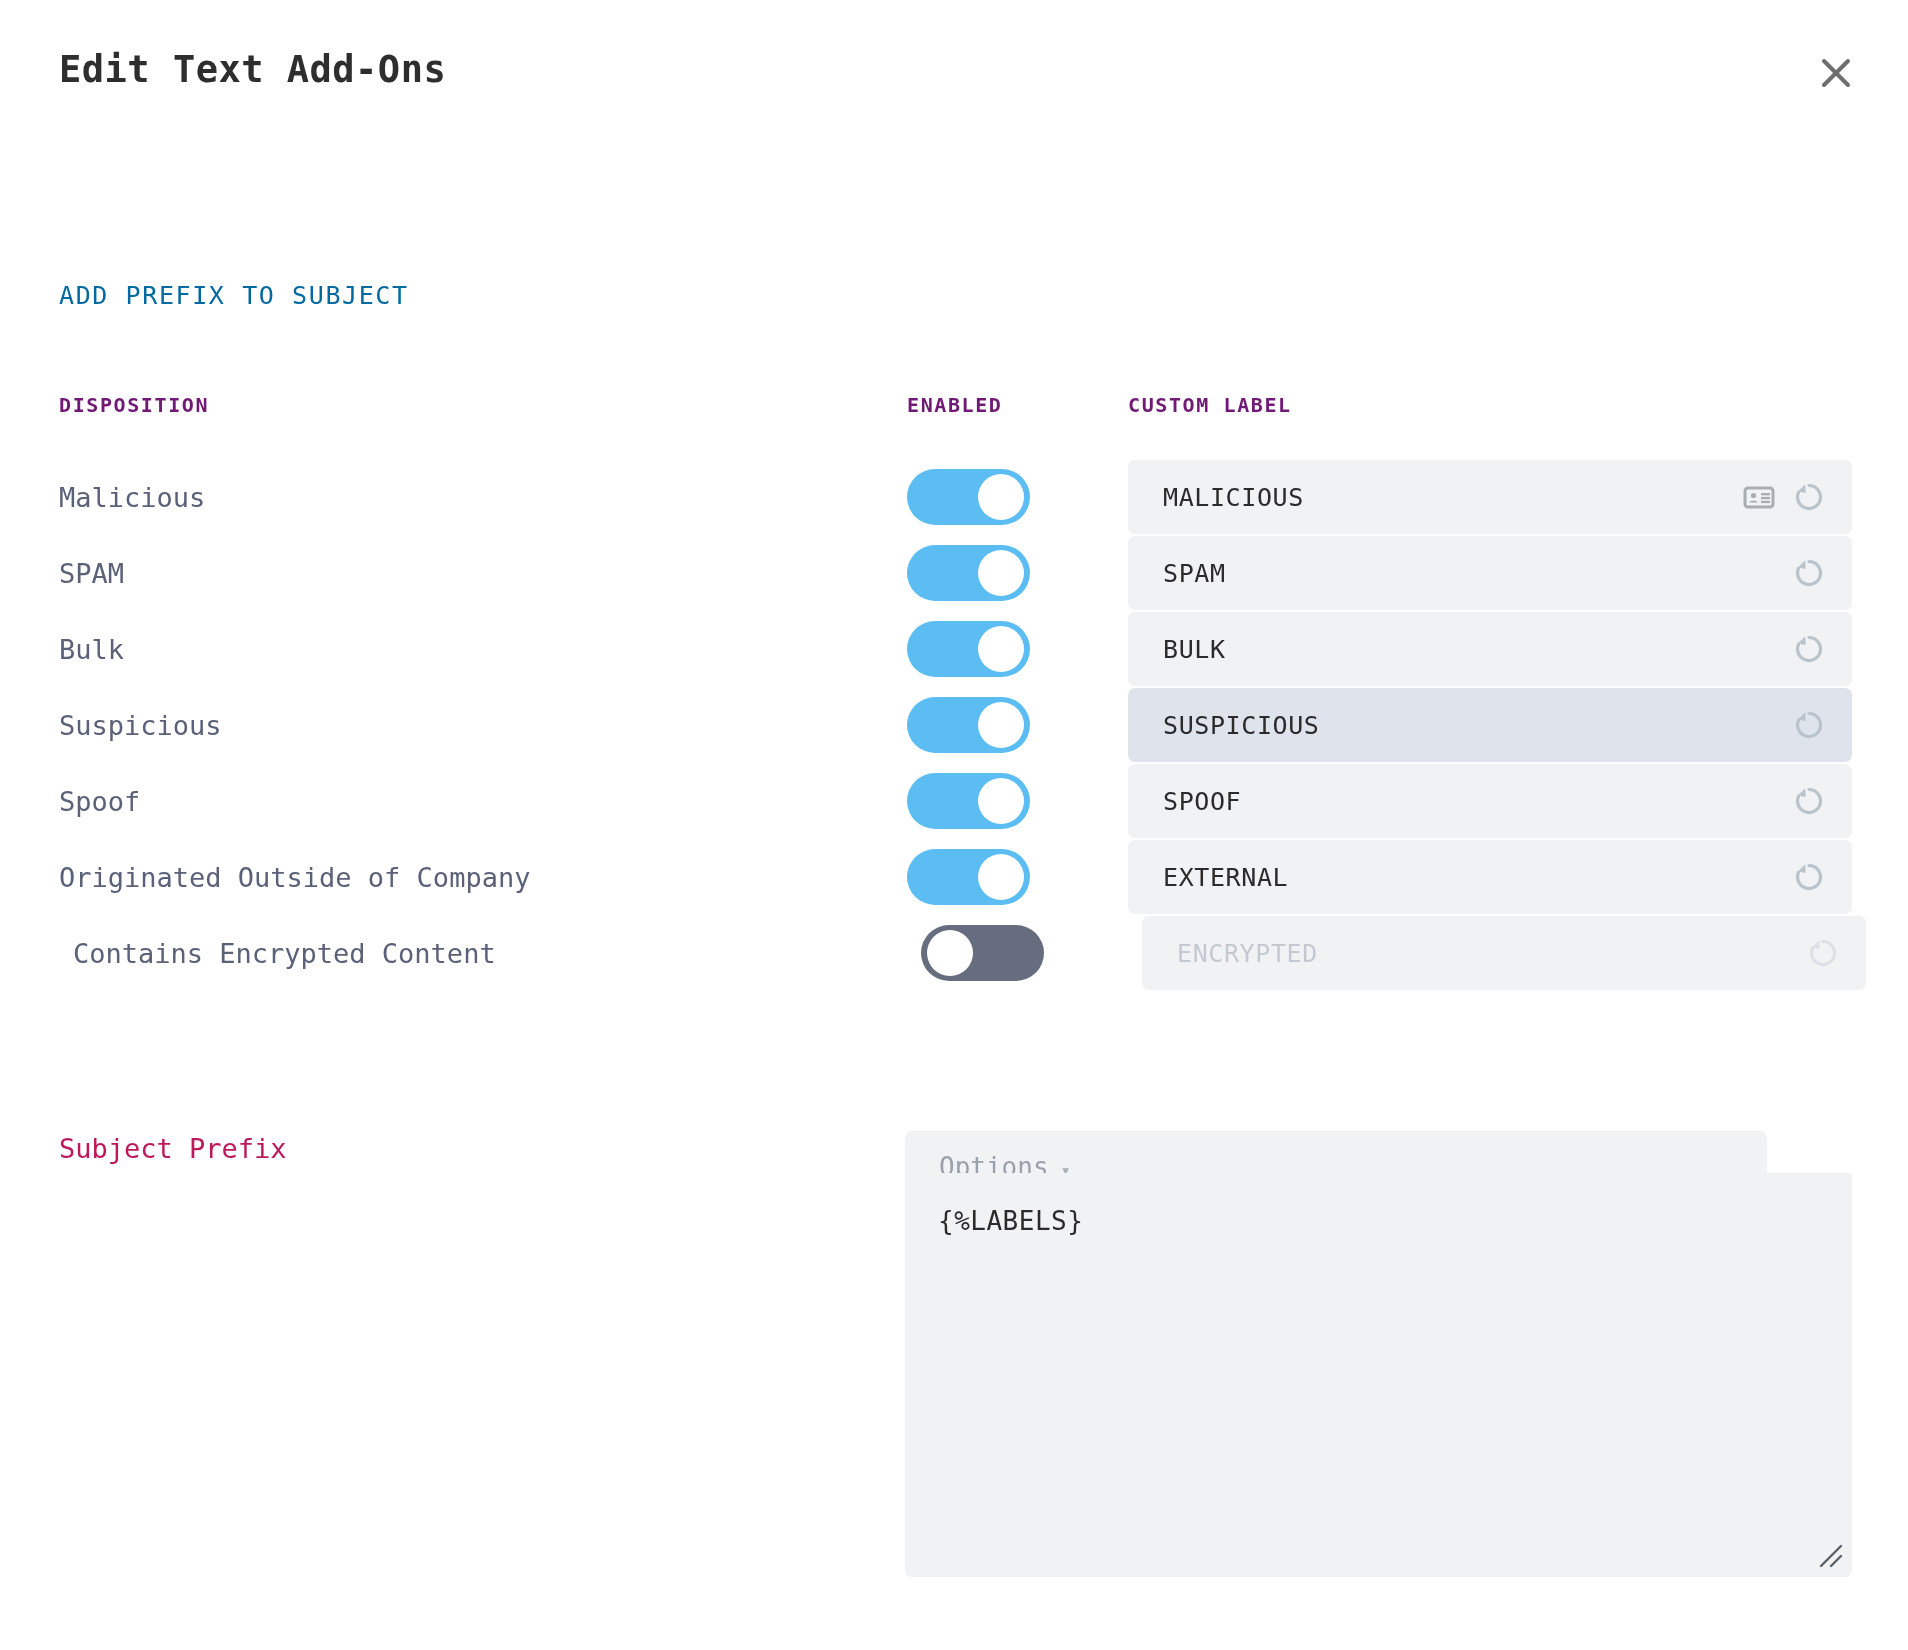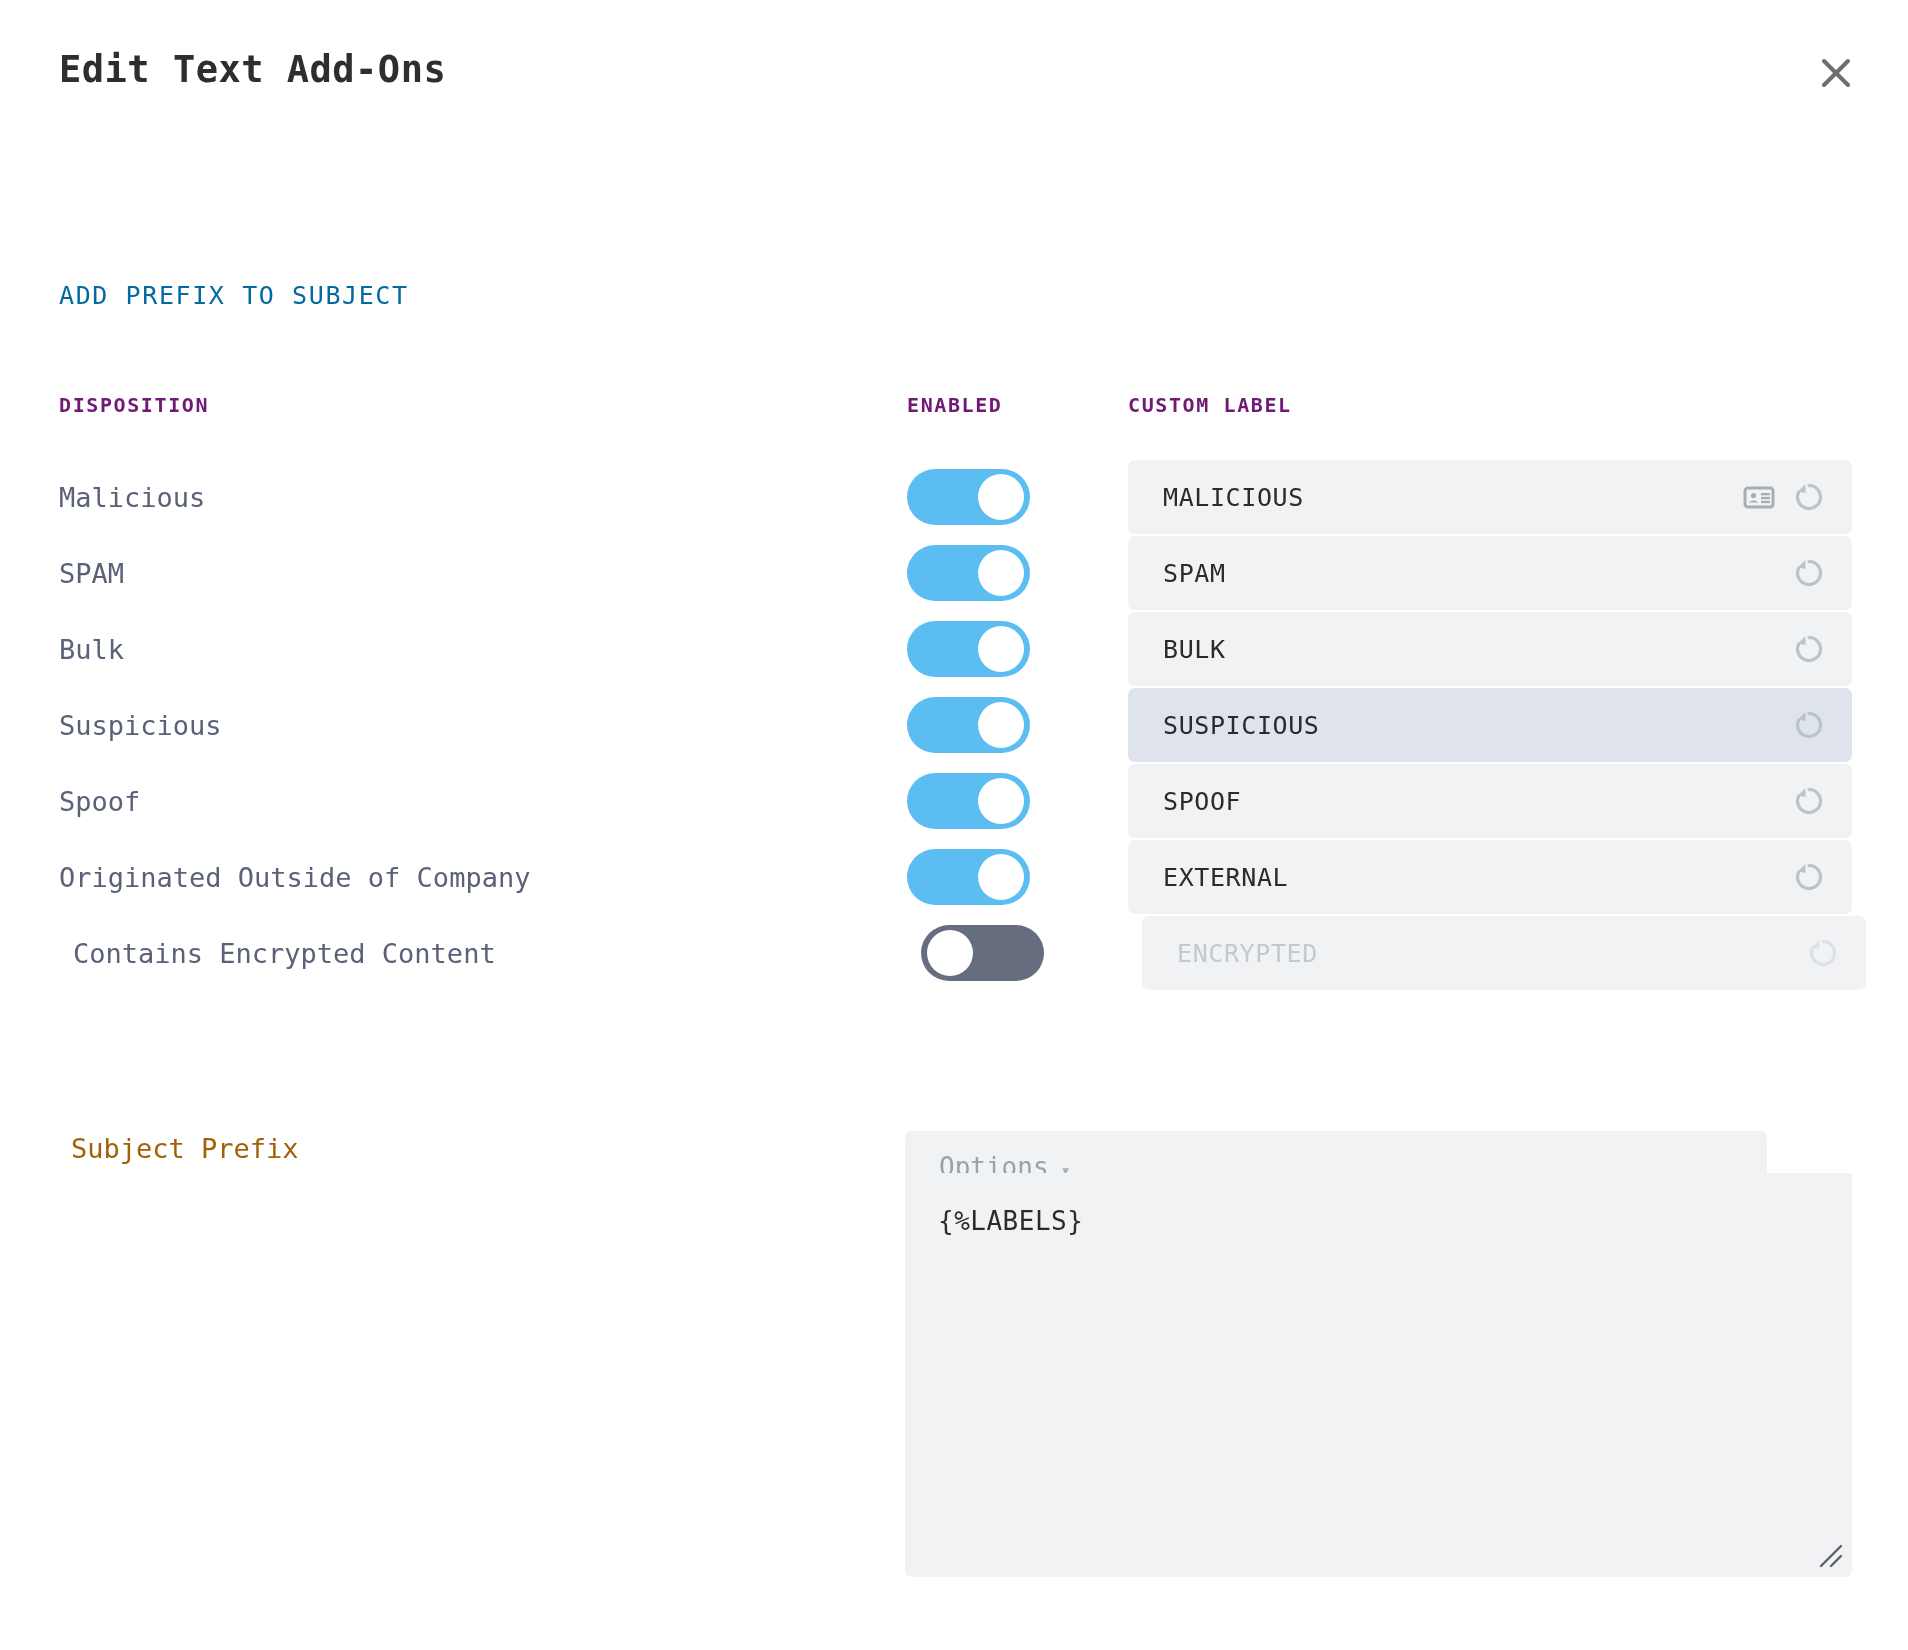--- a/index.html
+++ b/index.html
@@ -156,24 +156,24 @@
     display: flex;
     align-items: center;
     justify-content: center;
     cursor: pointer;
   }
   .icon-btn svg { display: block; }
 
   
   #subject-prefix-label {
     position: absolute;
-    left: 71px;
+    left: 59px;
     top: 1133px;
     font-size: 27px;
-    color: #a16207;
+    color: #be185d;
     white-space: nowrap;
   }
   #options-bar {
     position: absolute;
     left: 905px;
     top: 1131px;
     width: 862px;
     height: 72px;
     background: #f1f2f4;
     border-radius: 7px 7px 0 0;

